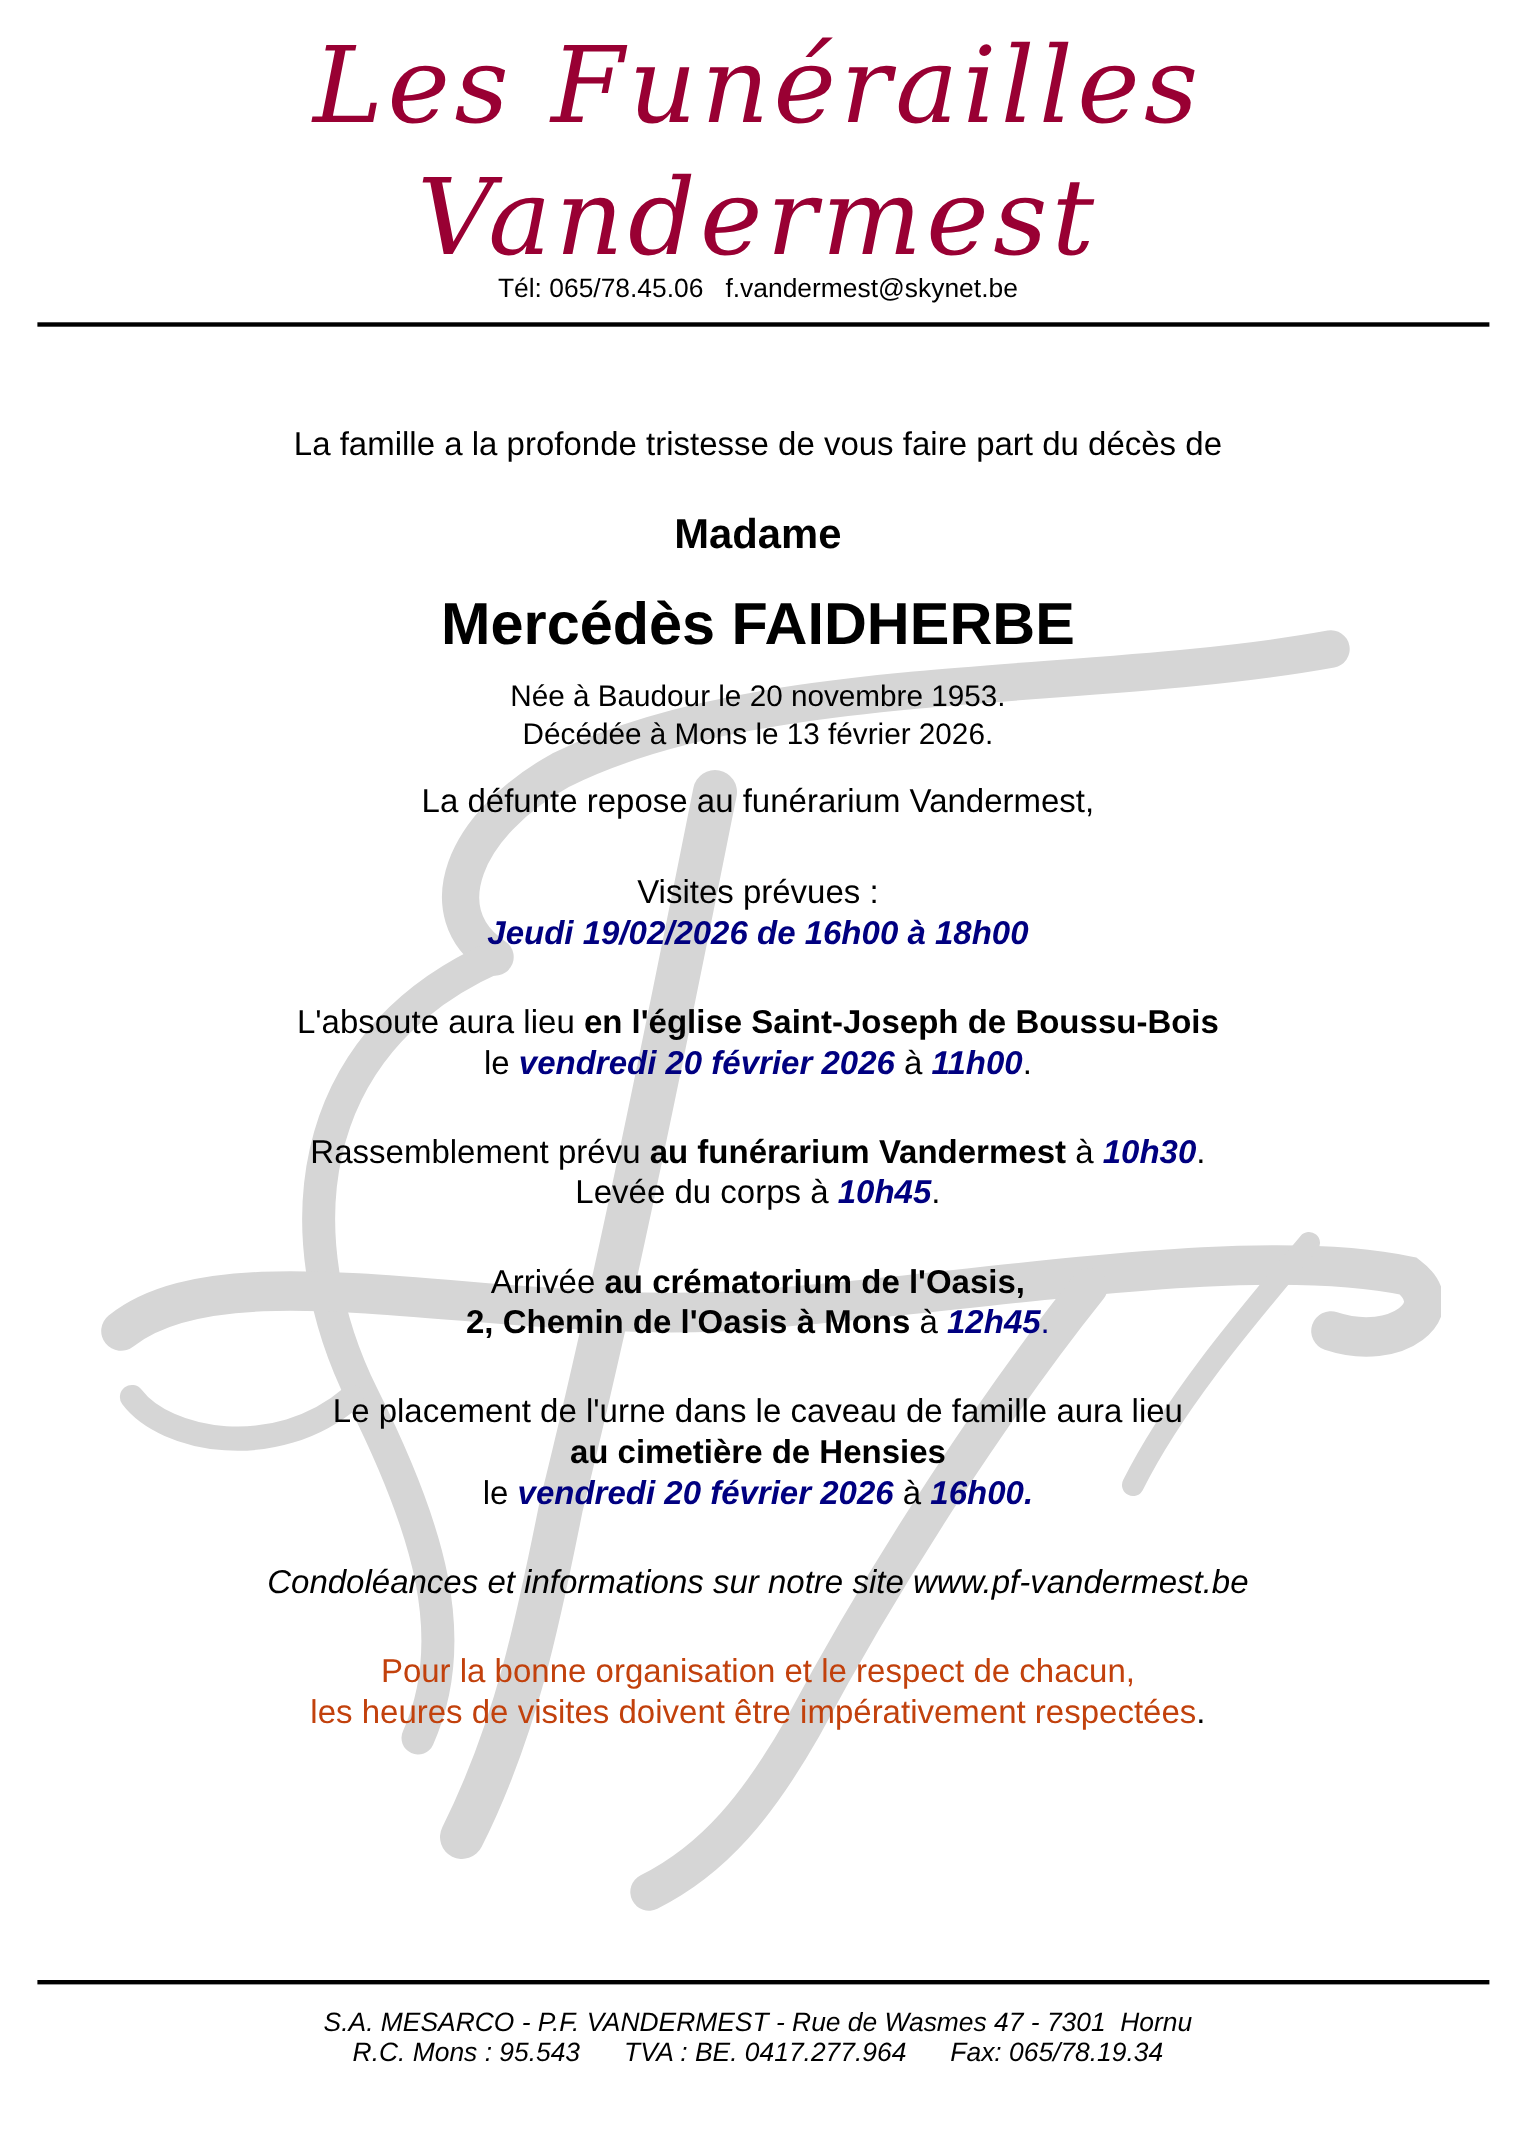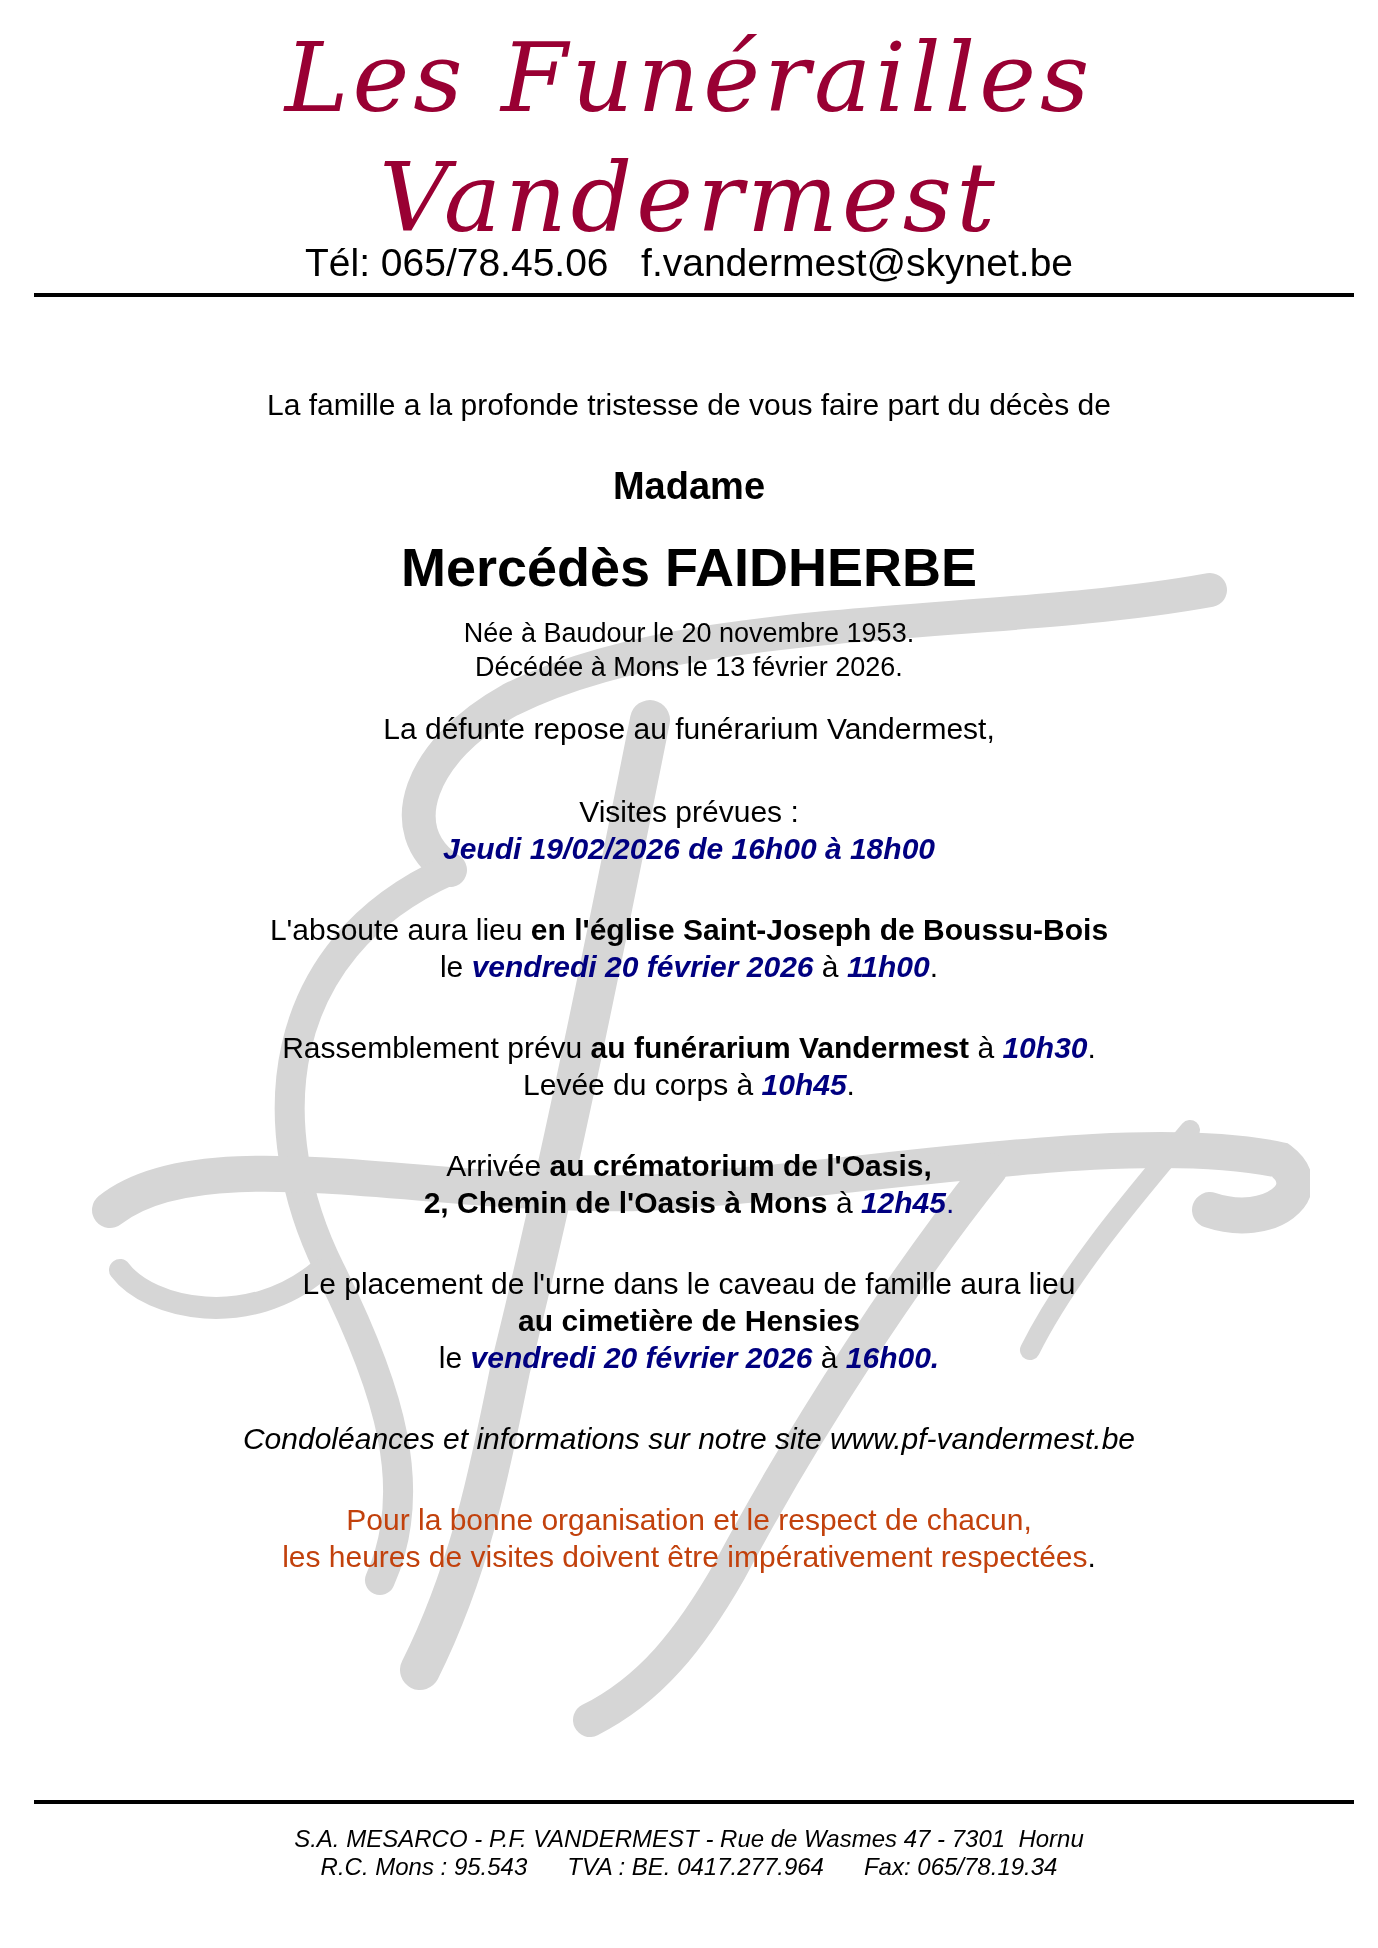--- a/index.html
+++ b/index.html
@@ -1,20 +1,20 @@
 <!DOCTYPE html>
 <html><head>
 <meta charset="utf-8">
 <style>
   html, body { margin:0; padding:0; background:#ffffff; }
   body { width:1378px; height:1948px; position:relative; overflow:hidden; font-family:"Liberation Sans", sans-serif; color:#000; }
   .page { position:relative; width:1378px; height:1948px;border-radius:29px; }
   .brand { position:absolute; left:0; top:18px; width:1378px; text-align:center; font-family:"DejaVu Serif", serif; font-style:italic; font-size:96px; color:#990033; letter-spacing:4px; font-weight:normal; line-height:120px; }
   .tagline { position:absolute; left:0; top:190px; width:1378px; text-align:center; font-size:35px; font-weight:bold; color:#990033; line-height:42px; }
-  .contact { position:absolute; left:0; top:246px; width:1378px; text-align:center; font-size:39px; line-height:34px; white-space:pre; }
+  .contact { position:absolute; left:0; top:246px; width:1378px; text-align:center; font-size:24px; line-height:34px; white-space:pre; }
   .rule { position:absolute; left:34px; width:1320px; height:4px; background:#000; }
   .rule.top { top:293px; }
   .rule.bottom { top:1800px; }
   .watermark { position:absolute; left:90px; top:570px; width:1220px; height:1180px; pointer-events:none; }
   .content { position:absolute; left:0; top:385px; width:1378px; text-align:center; }
   .line { font-size:30px; line-height:37px; }
   .intro { font-size:30px; line-height:40px; }
   .madame { font-size:38px; font-weight:bold; line-height:44px; margin-top:39px; }
   .name { font-size:54px; font-weight:bold; line-height:62px;margin-top:28px; }
   .small { font-size:27px; line-height:34px; }

